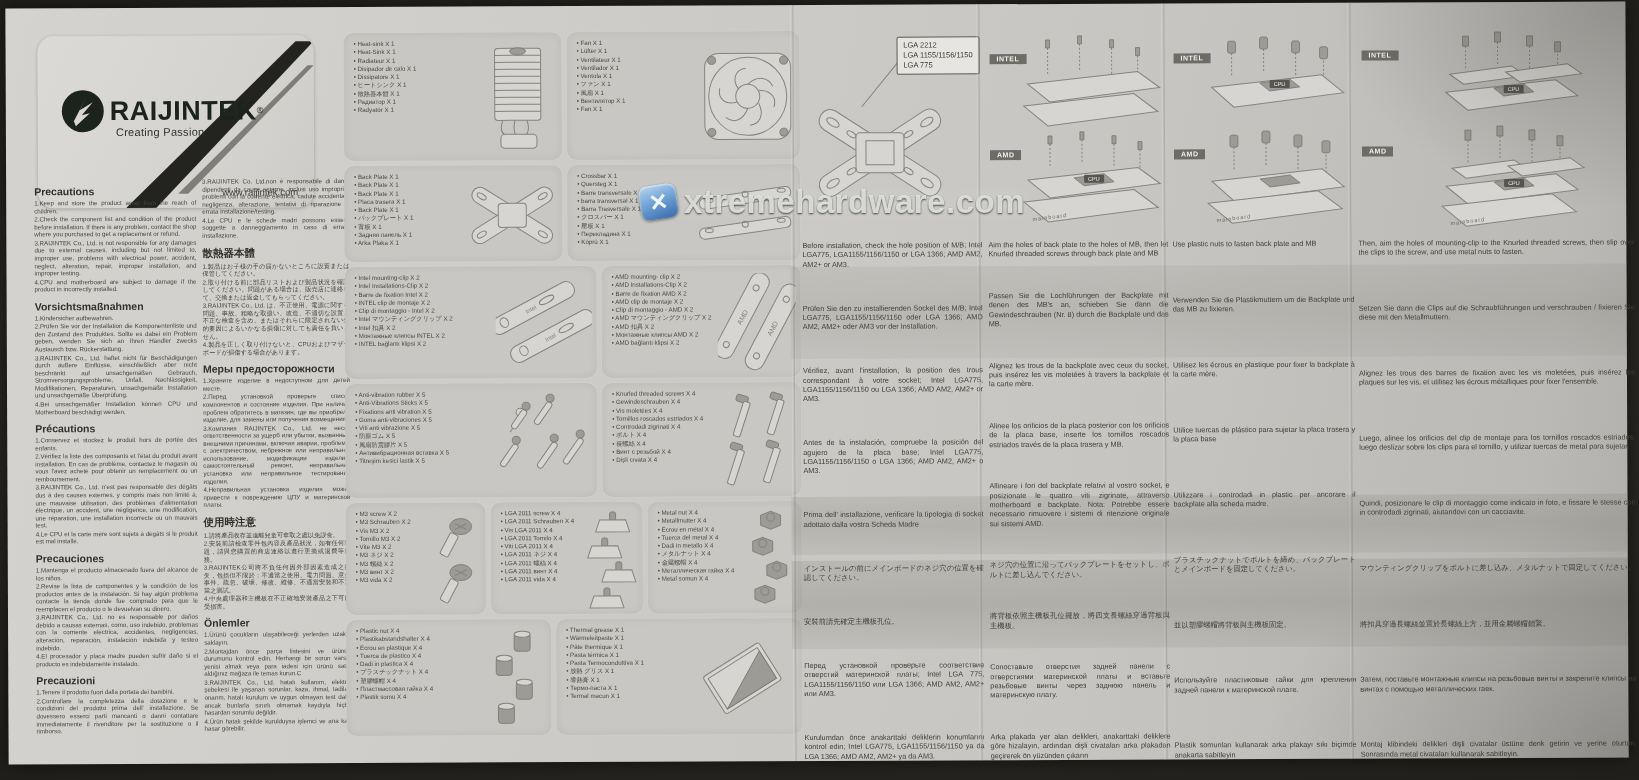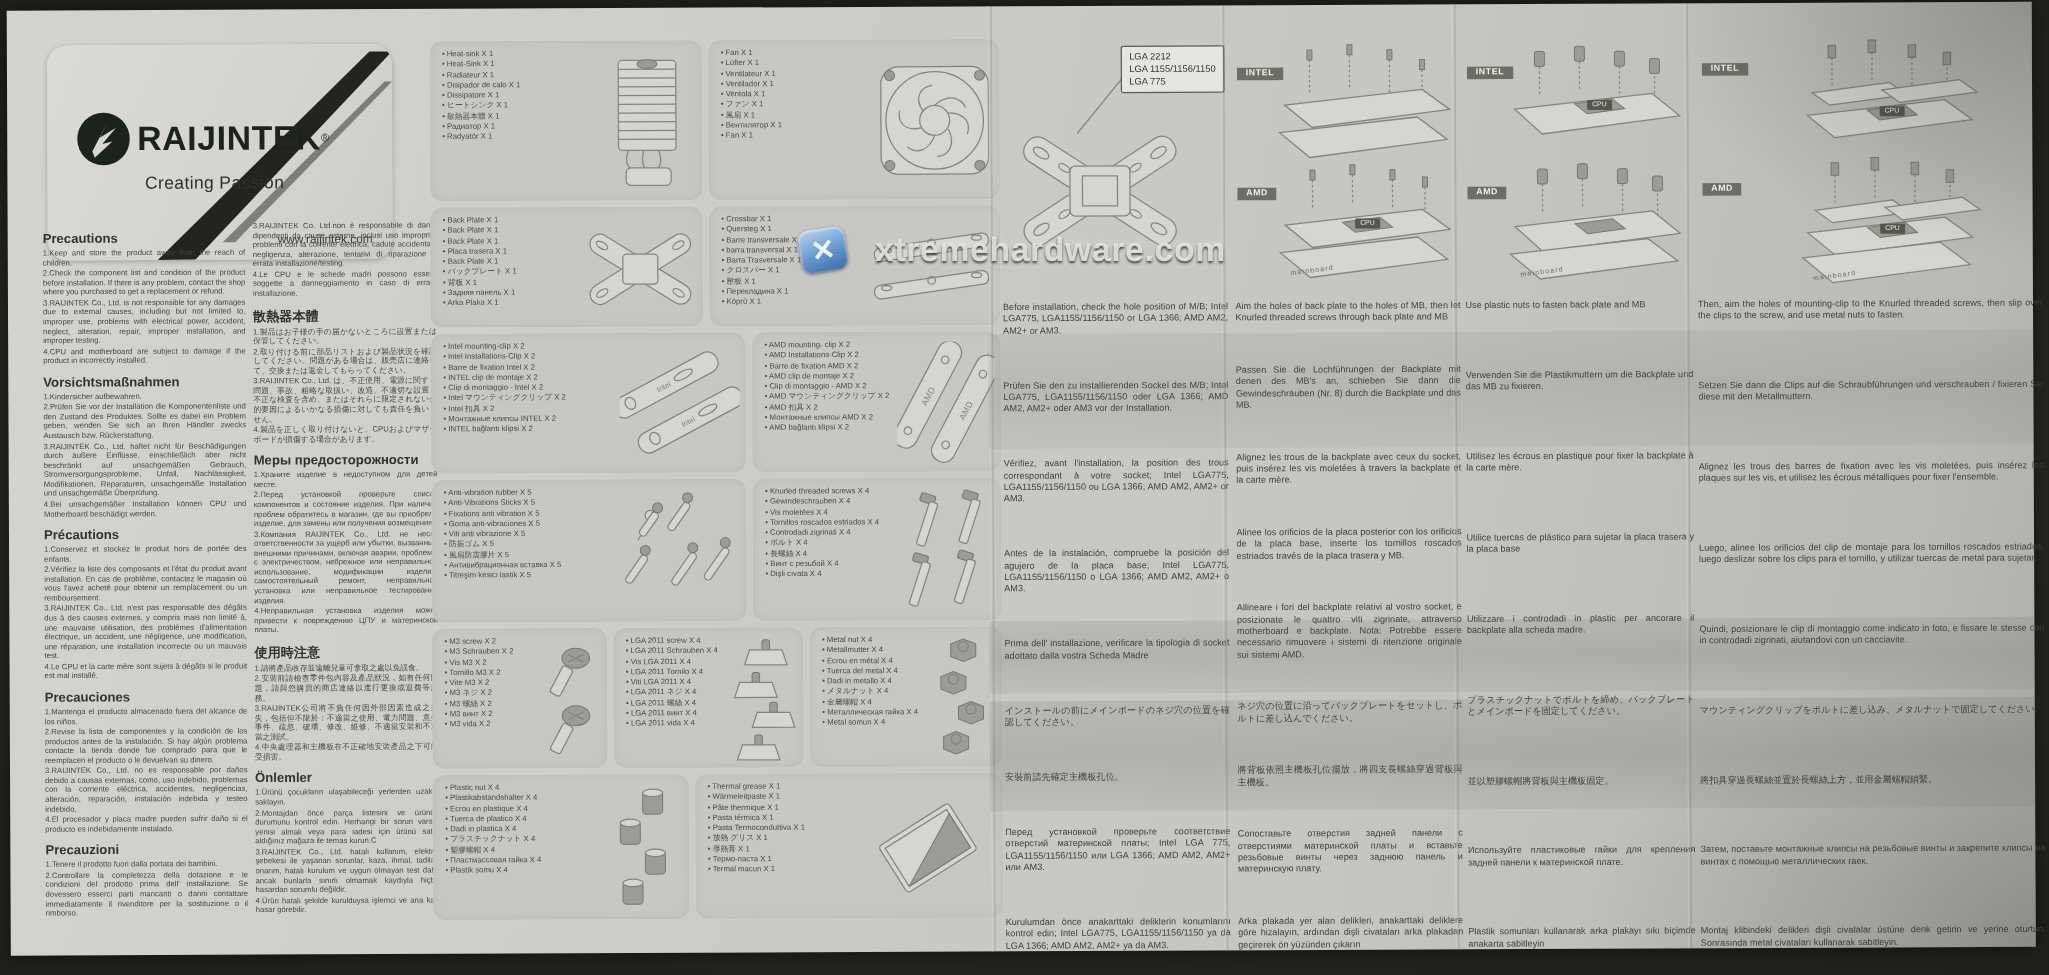--- a/index.html
+++ b/index.html
@@ -18,21 +18,21 @@
   .band.b3{top:556px;height:88px;background:linear-gradient(rgba(70,66,58,.12),rgba(70,66,58,.18),rgba(70,66,58,.08));}
   .crease{position:absolute;top:0;bottom:0;width:3px;pointer-events:none;
     background:linear-gradient(90deg,rgba(255,255,255,.25),rgba(60,58,52,.22));}
   
   .logo-card{position:absolute;left:32px;top:28px;width:276px;height:172px;border-radius:16px;
     background:linear-gradient(115deg,#dbdad6,#d3d2ce 70%,#cccbc7);box-shadow:0 1px 4px rgba(0,0,0,.25);overflow:hidden;}
   .logo-row{position:absolute;left:22px;top:52px;display:flex;align-items:center;gap:4px;}
   .emblem{width:46px;height:46px;}
   .brand-name{font-size:27px;font-weight:bold;letter-spacing:.5px;color:#1c221c;}
   .brand-reg{font-size:9px;vertical-align:super;color:#1c221c;}
-  .tagline{position:absolute;left:78px;top:102px;font-size:14px;color:#2c312b;letter-spacing:.3px;}
+  .tagline{position:absolute;left:78px;top:90px;font-size:11px;color:#2c312b;letter-spacing:.3px;}
   .website{position:absolute;right:16px;bottom:10px;font-size:9.5px;color:#3b3b36;}
   
   .prec-col{position:absolute;top:170px;color:#46463f;}
   .prec-col.c1{left:28px;width:162px;}
   .prec-col.c2{left:196px;width:147px;}
   .prec h3{font-size:10.5px;margin:7px 0 2px;color:#32322d;font-weight:bold;}
   .prec ul{list-style:none;margin:0;padding:0;}
   .prec li{font-size:6.2px;line-height:1.22;text-align:justify;margin:0 0 1px;}
   
   .parts{position:absolute;left:338px;top:26px;width:456px;display:flex;flex-direction:column;gap:5px;}
@@ -56,22 +56,22 @@
   .cpu-label{position:absolute;background:#56554e;color:#eeeee9;font-size:5.5px;padding:1px 4px;border-radius:1px;}
   .mb-label{position:absolute;font-size:5.5px;color:#6a6a62;transform:rotate(-7deg);letter-spacing:1px;}
   .step-texts{height:520px;display:flex;flex-direction:column;justify-content:space-between;margin-top:8px;}
   .step-texts p{margin:0;font-size:7.3px;line-height:1.28;text-align:justify;color:#3f3f39;}
   
   .watermark{position:absolute;left:640px;top:183px;display:flex;align-items:center;gap:7px;opacity:.95;}
   .wm-icon{width:37px;height:34px;border-radius:8px;transform:rotate(-9deg);
     background:linear-gradient(165deg,#b8d6f2 0%,#6fa3d8 45%,#2f66ab 100%);
     box-shadow:0 1px 3px rgba(0,0,0,.5),inset 0 1px 2px rgba(255,255,255,.7);
     display:flex;align-items:center;justify-content:center;color:#f2f7fd;font-size:23px;font-weight:bold;}
-  .wm-text{font-size:27px;font-weight:bold;color:rgba(232,234,230,.9);letter-spacing:.5px;
-    text-shadow:0 1px 2px rgba(35,35,30,.85),0 0 8px rgba(255,255,255,.25);margin-left:16px;}
+  .wm-text{font-size:33px;font-weight:bold;color:rgba(232,234,230,.9);letter-spacing:.5px;
+    text-shadow:0 1px 2px rgba(35,35,30,.85),0 0 8px rgba(255,255,255,.25);}
 </style>
 </head>
 <body>
 
 <div class="photo">
 <div class="paper">
 
   <div class="logo-card">
     <svg width="276" height="172" style="position:absolute;left:0;top:0">
       <polygon points="276,6 258,6 88,172 118,172" fill="#23241f"></polygon>

